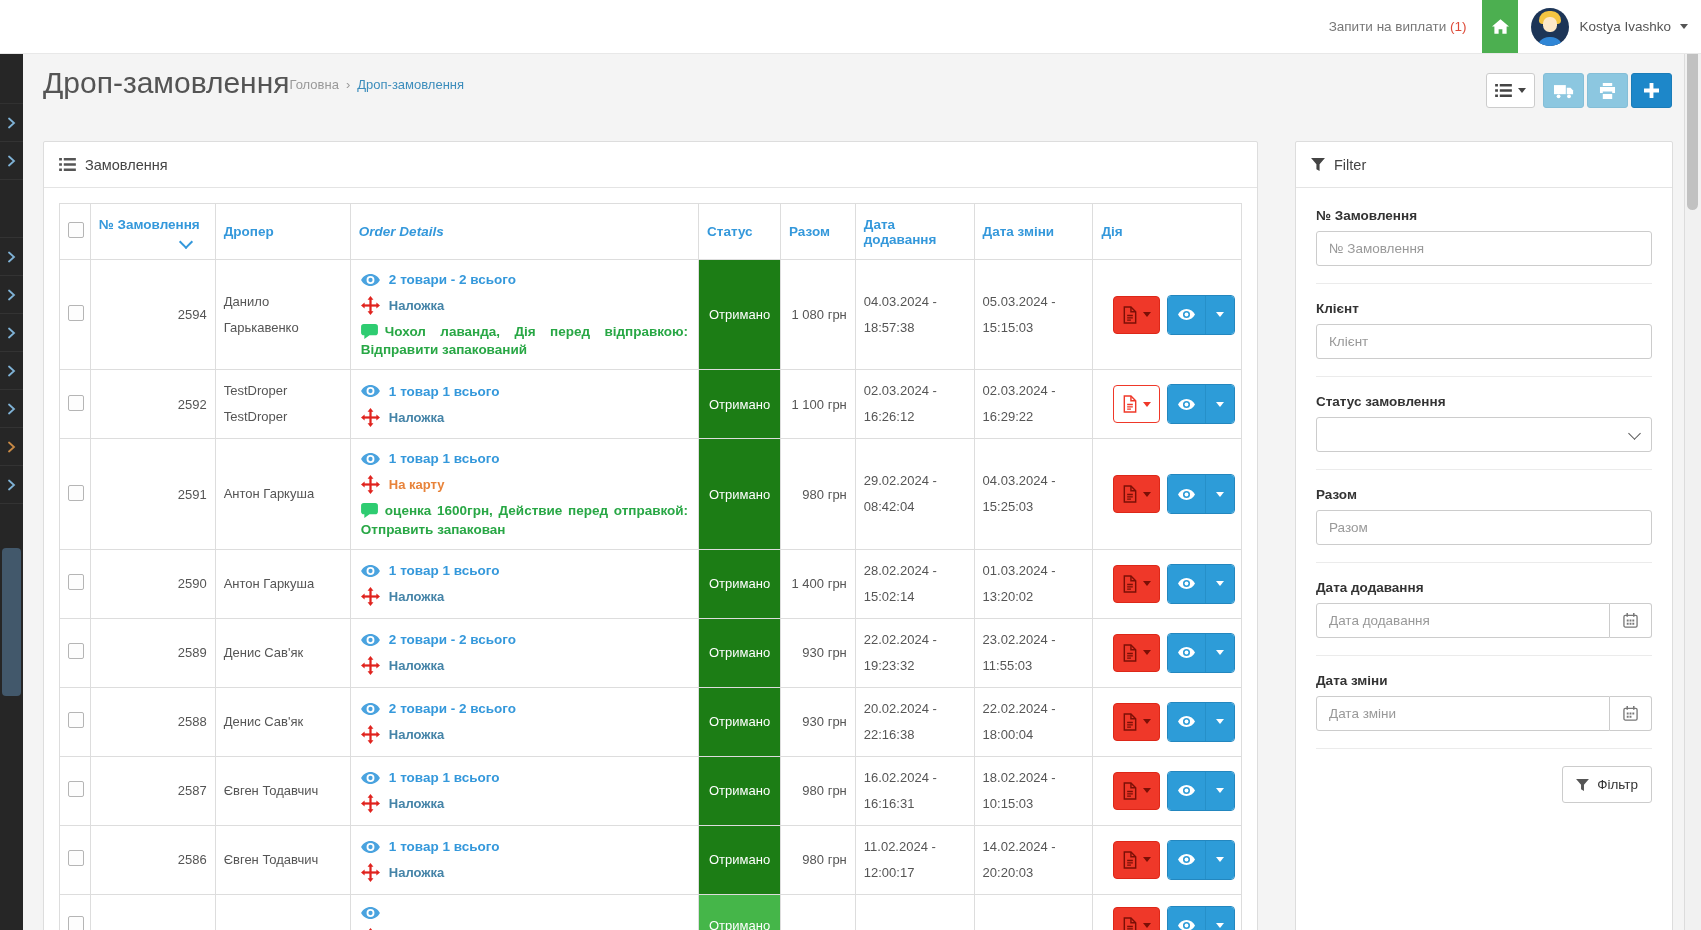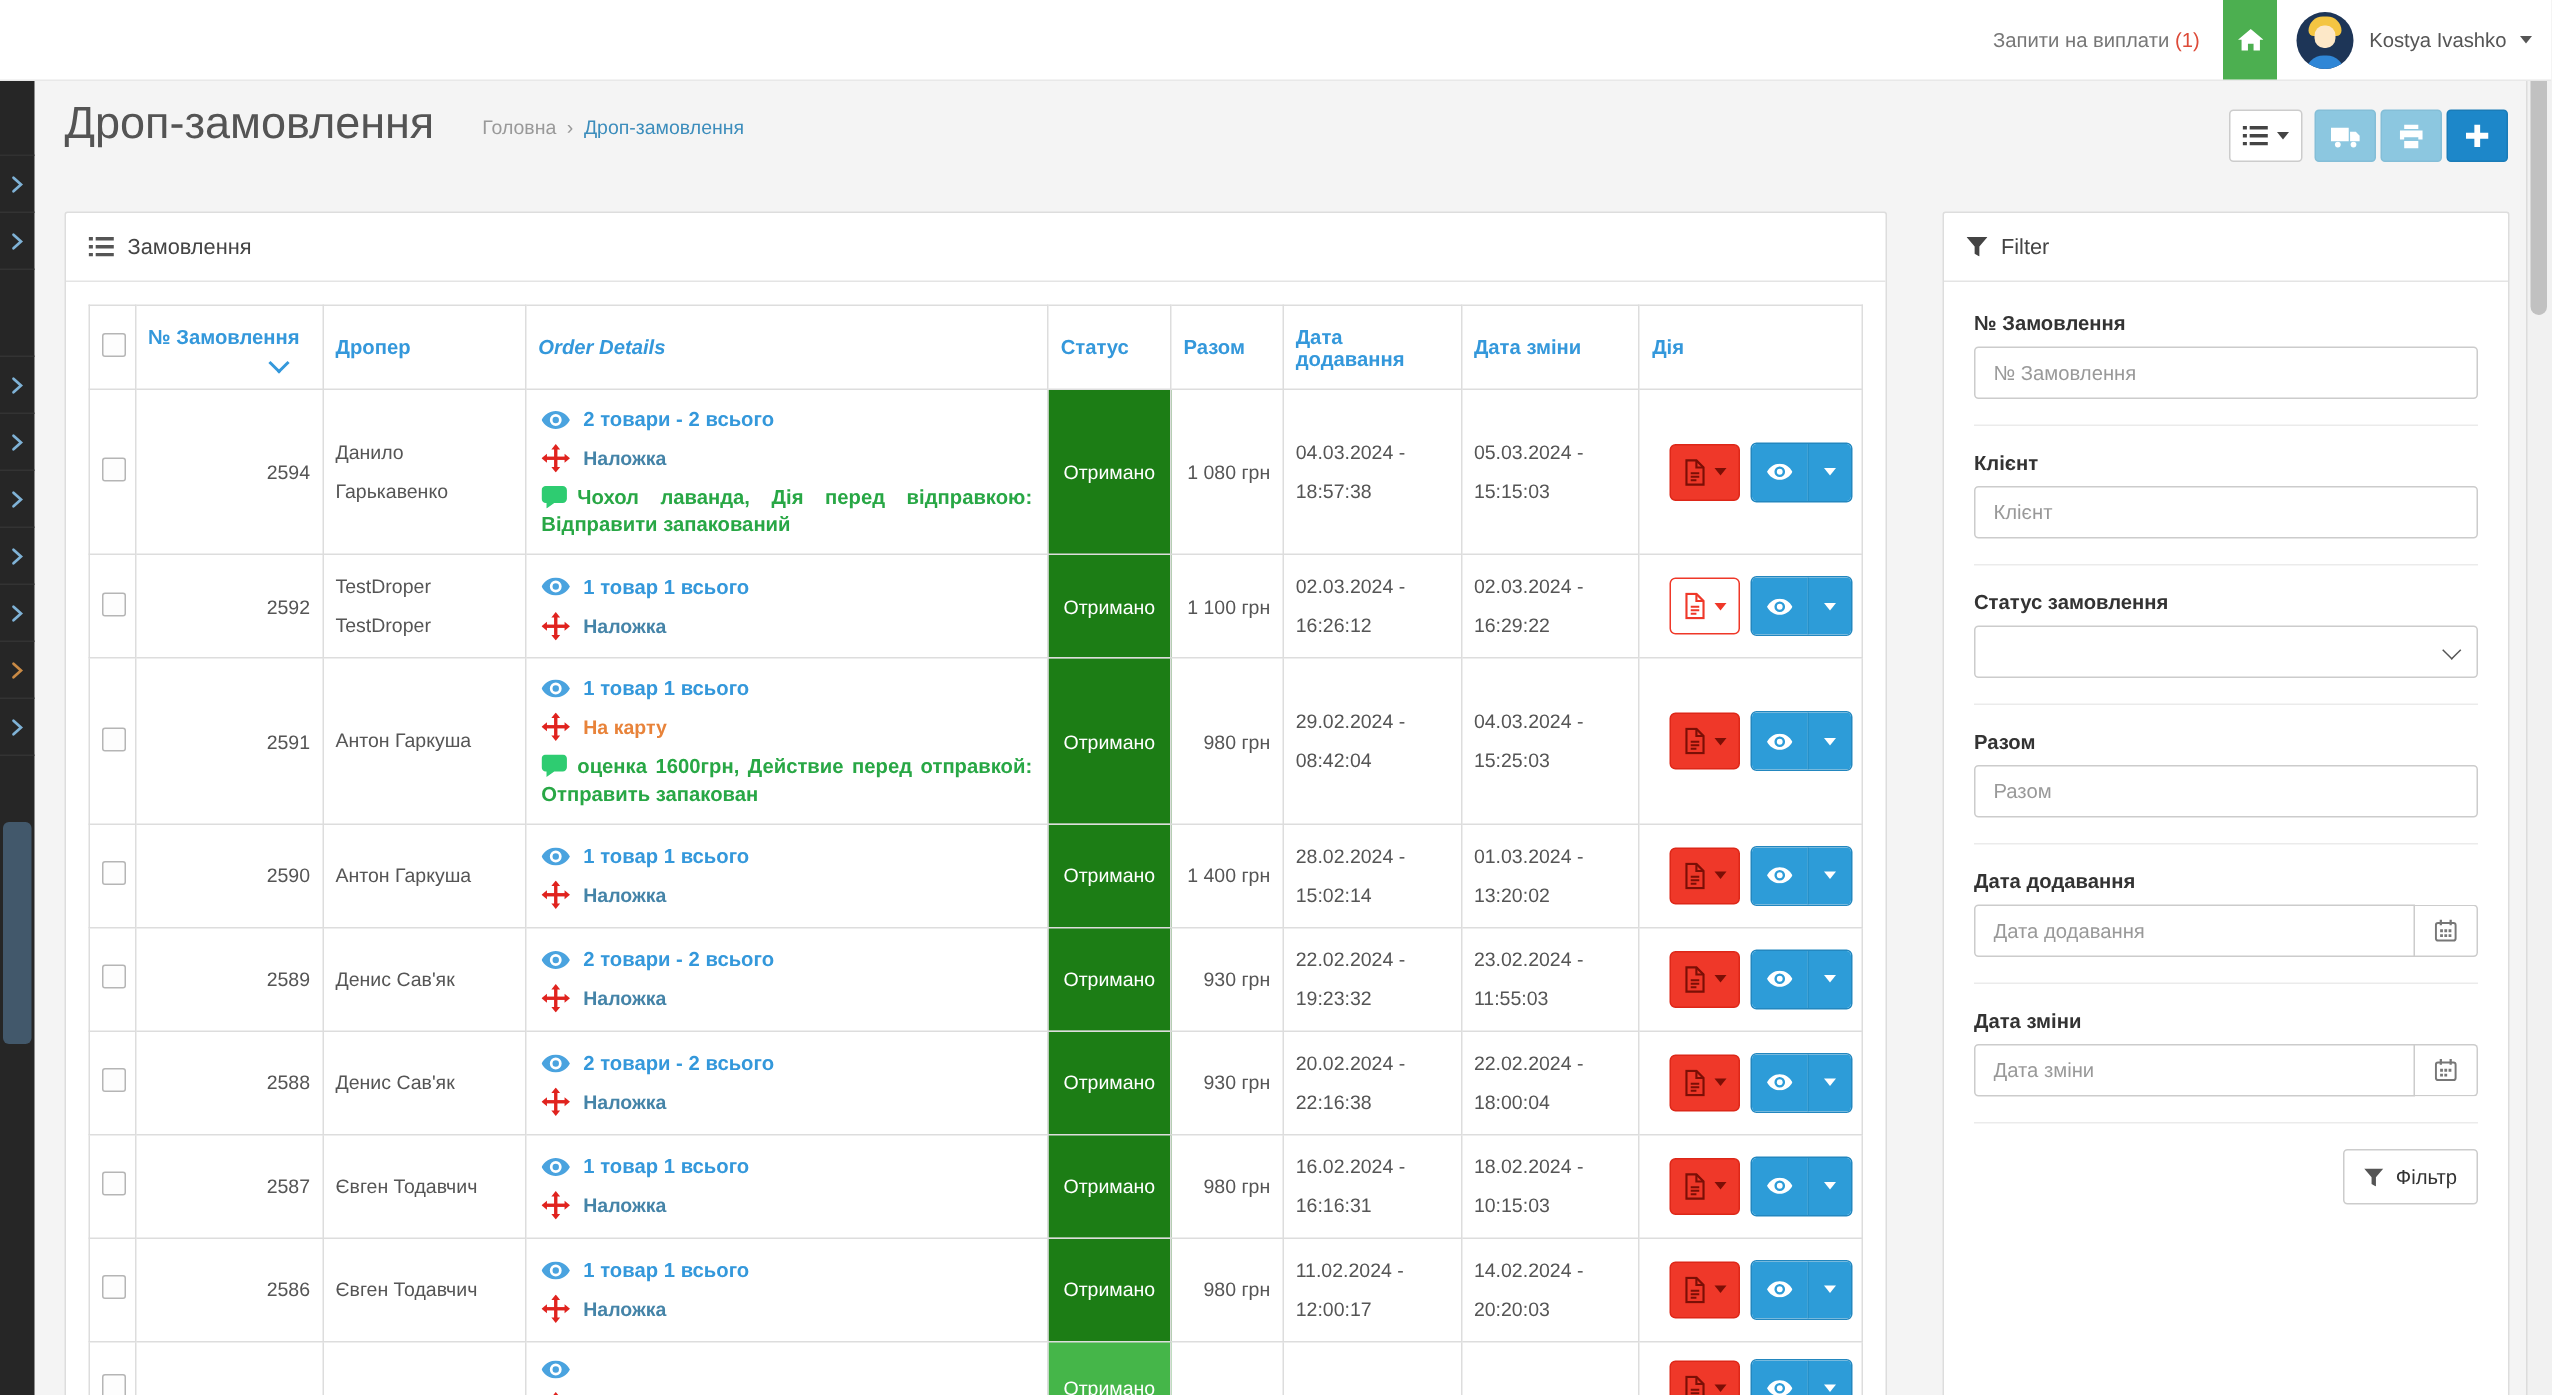--- a/index.html
+++ b/index.html
@@ -25,21 +25,21 @@
   
   .sidebar{position:absolute;top:53px;left:0;bottom:0;width:23px;background:#262626;}
   .sb-spacer{height:50px;border-bottom:1px solid #313131;}
   .sb-item{height:38px;display:flex;align-items:center;padding-left:7px;border-bottom:1px solid #333;box-sizing:border-box;}
   .sb-item.blank{height:58px;}
   .sb-flyout{position:absolute;left:2px;top:495px;width:19px;height:148px;background:#42586b;border-radius:4px;}
 
   
   .main{position:absolute;left:23px;top:53px;width:1661px;bottom:0;}
   .page-header{height:88px;position:relative;}
-  .ph-title{position:absolute;left:20px;top:12px;display:flex;align-items:flex-end;gap:32px;}
+  .ph-title{position:absolute;left:20px;top:12px;display:flex;align-items:flex-end;gap:0;}
   h1{margin:0;font-size:30px;font-weight:300;color:#545454;line-height:1.2;}
   .breadcrumb{display:flex;gap:7px;font-size:13px;padding-bottom:9px;}
   .bc-home,.bc-sep{color:#999;}
   .bc-current{color:#3c8dbc;text-decoration:none;cursor:pointer;}
   .toolbar{position:absolute;right:12px;top:20px;display:flex;align-items:center;}
   .tb-btn{height:35px;border-radius:3px;display:flex;align-items:center;justify-content:center;cursor:pointer;border:1px solid transparent;box-sizing:border-box;}
   .tb-list{width:49px;background:#fff;border-color:#ccc;color:#444;gap:6px;margin-right:8px;}
   .tb-truck,.tb-print{width:41px;background:#8cc7e0;border-color:#84bed7;color:#fff;margin-right:3px;}
   .tb-plus{width:41px;background:#1d87c9;border-color:#1a7cb8;color:#fff;}
 

